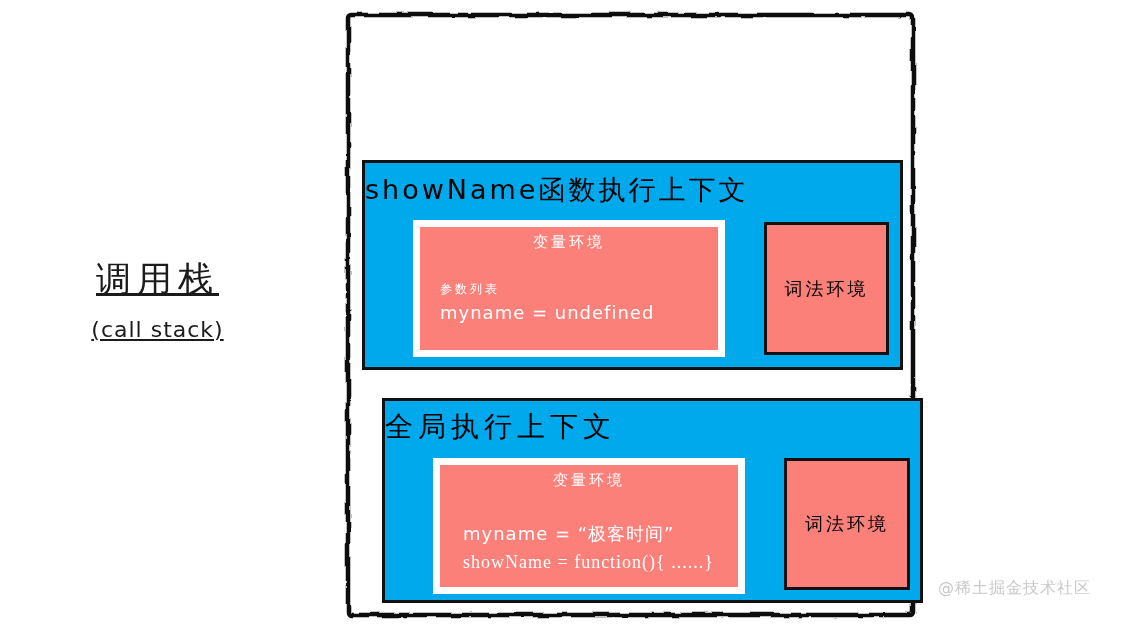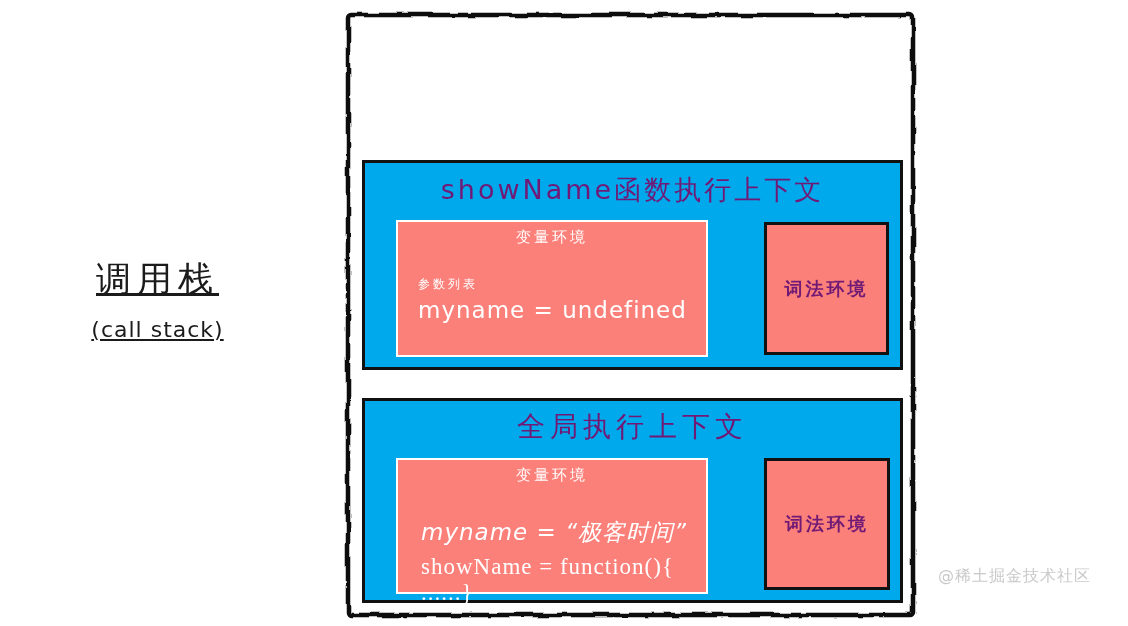--- a/index.html
+++ b/index.html
@@ -21,58 +21,58 @@
   }
   .left-label .ll1 { font-size: 35px; letter-spacing: 6px; font-weight: 500; }
   .left-label .ll2 { font-size: 22px; margin-top: 14px; letter-spacing: 1px; }
 
   
   .frame {
     position: absolute; left: 362px; width: 541px;
     background: #00A9EC; border: 3px solid #111111;
   }
   .frame-top { top: 160px; height: 210px; }
-  .frame-bottom { top: 398px; height: 205px; }
+  .frame-bottom { top: 398px; height: 205px; margin-left: 20px; }
   .frame-title {
-    text-align: center; color: #701a75; font-weight: 500;
+    color: #000000; font-weight: 500;
     letter-spacing: 3px;
   }
   .frame-top .frame-title { font-size: 27px; margin-top: 9px; }
   .frame-bottom .frame-title { font-size: 28px; margin-top: 7px; letter-spacing: 5px; }
 
   
   .var-env {
-    position: absolute; left: 31px; top: 57px;
+    position: absolute; left: 48px; top: 57px;
     width: 312px; height: 137px;
-    background: #FC807A; border: 2px solid #ffffff;
+    background: #FC807A; border: 7px solid #ffffff;
     color: #ffffff;
   }
   .frame-bottom .var-env { height: 136px; }
   .env-title {
     text-align: center; font-size: 15px; letter-spacing: 3px;
     padding-top: 6px; font-weight: 500;
   }
-  .env-line { margin-left: 20px; font-size: 23px; letter-spacing: 1px; }
+  .env-line { margin-left: 20px; font-size: 18px; letter-spacing: 1px; }
   .env-line.small { font-size: 12px; letter-spacing: 3px; margin-top: 29px; }
   .env-line.code { margin-top: 4px; }
-  .frame-bottom .env-line.first { margin-top: 32px; margin-left: 23px; font-style: italic; }
+  .frame-bottom .env-line.first { margin-top: 32px; margin-left: 23px; }
   .frame-bottom .env-line.code { margin-top: 6px; margin-left: 23px; font-family: Liberation Serif, serif; }
 
   .lex-env {
     position: absolute; left: 399px; top: 59px;
     width: 125px; height: 133px;
     background: #FC807A; border: 3px solid #111111;
-    color: #701a75; display: flex; align-items: center; justify-content: center;
-    font-size: 18px; letter-spacing: 3px; font-weight: 700;
+    color: #000000; display: flex; align-items: center; justify-content: center;
+    font-size: 18px; letter-spacing: 3px; font-weight: 400;
   }
   .frame-bottom .lex-env { top: 57px; width: 126px; height: 132px; }
 
   
   .watermark {
-    position: absolute; left: 938px; top: 566px;
+    position: absolute; left: 938px; top: 578px;
     color: #c9c9c9; font-size: 16px; letter-spacing: 1px;
   }
 </style>
 </head>
 <body>
 
 <div class="stage">
 
   <svg class="outer-border-svg" width="1128" height="626" viewBox="0 0 1128 626">
     <defs>

